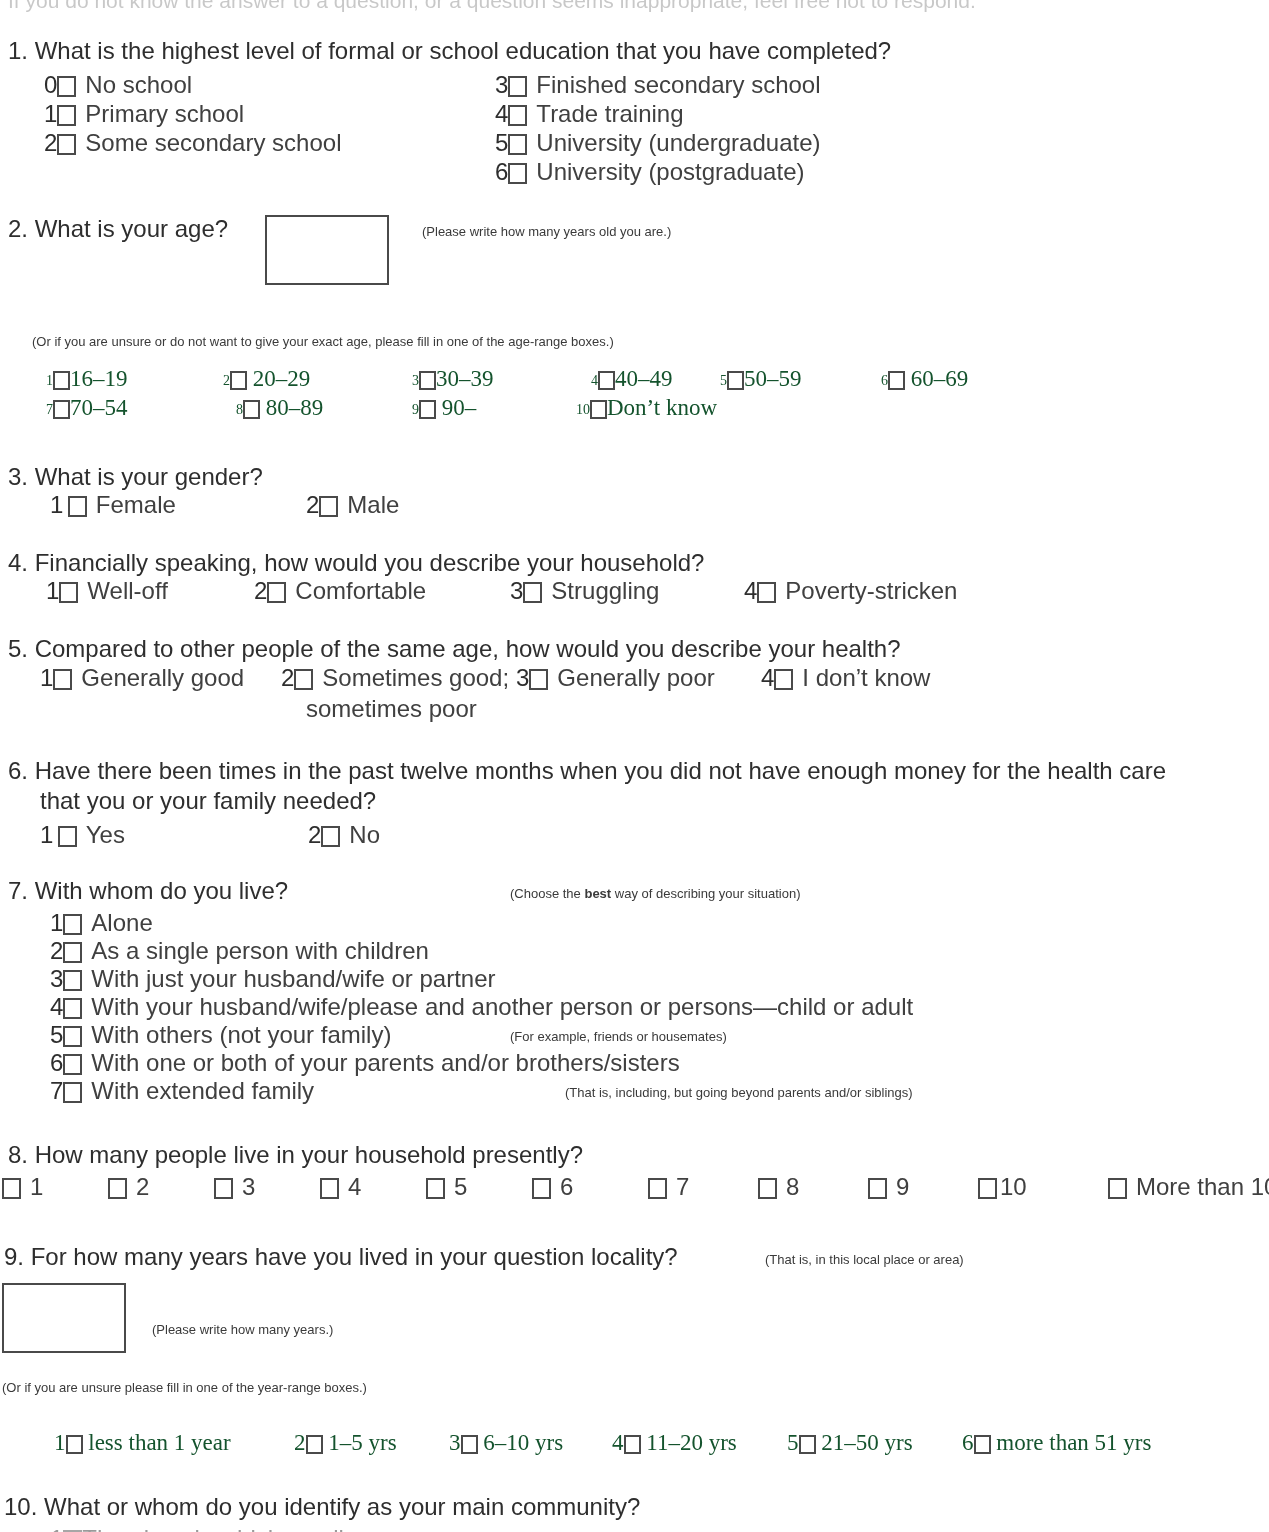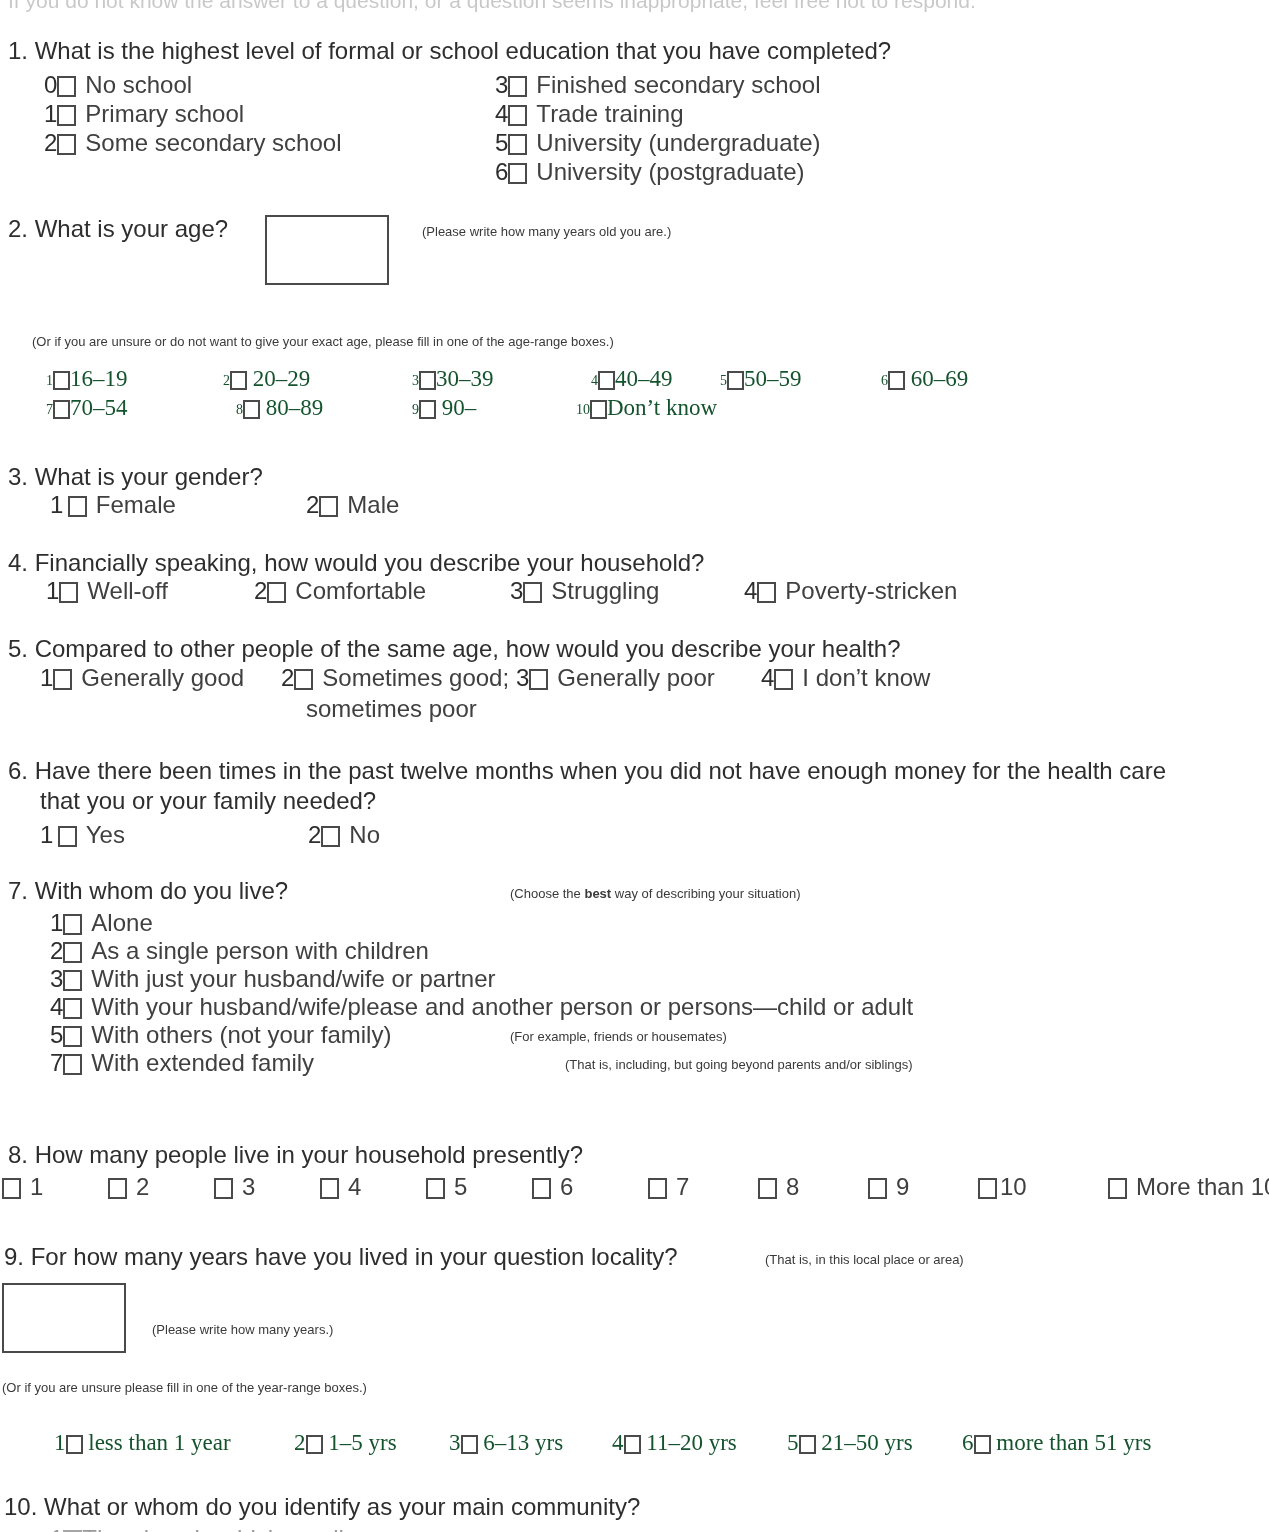--- a/index.html
+++ b/index.html
@@ -210,20 +210,21 @@
     <span class="q-text"><span>7.</span> <span>With whom do you live?</span></span>
   </div>
   <div class="abs note" style="left:510px; top:884px;"><span>(Choose the </span><b>best</b><span> way of describing your situation)</span></div>
 
   <div class="abs" style="left:50px; top:908px;">
     <div class="optrow" style="height:28px;"><span class="num">1</span><span class="cb"></span><span class="opt-text lbl">Alone</span></div>
     <div class="optrow" style="height:28px;"><span class="num">2</span><span class="cb"></span><span class="opt-text lbl">As a single person with children</span></div>
     <div class="optrow" style="height:28px;"><span class="num">3</span><span class="cb"></span><span class="opt-text lbl">With just your husband/wife or partner</span></div>
     <div class="optrow" style="height:28px;"><span class="num">4</span><span class="cb"></span><span class="opt-text lbl">With your husband/wife/please and another person or persons—child or adult</span></div>
     <div class="optrow" style="height:28px; position:relative;"><span class="num">5</span><span class="cb"></span><span class="opt-text lbl">With others (not your family)</span><span class="note abs" style="left:460px; top:7px;">(For example, friends or housemates)</span></div>
+    <div class="optrow" style="height:28px;"><span class="num">6</span><span class="cb"></span><span class="opt-text lbl">With one or both of your parents and/or brothers/sisters</span></div>
     <div class="optrow" style="height:28px; position:relative;"><span class="num">7</span><span class="cb"></span><span class="opt-text lbl">With extended family</span><span class="note abs" style="left:515px; top:7px;">(That is, including, but going beyond parents and/or siblings)</span></div>
   </div>
 
   <div class="abs" style="left:8px; top:1140px;">
     <span class="q-text"><span>8.</span> <span>How many people live in your household presently?</span></span>
   </div>
   <div class="abs" style="left:2px; top:1172px;">
     <span class="abs optrow" style="left:0px;    top:0;"><span class="cb"></span><span class="opt-text lbl">1</span></span>
     <span class="abs optrow" style="left:106px;  top:0;"><span class="cb"></span><span class="opt-text lbl">2</span></span>
     <span class="abs optrow" style="left:212px;  top:0;"><span class="cb"></span><span class="opt-text lbl">3</span></span>
@@ -242,21 +243,21 @@
   </div>
   <div class="abs note" style="left:765px; top:1250px;">(That is, in this local place or area)</div>
 
   <div class="abs writebox" style="left:2px; top:1283px; width:124px; height:70px;"></div>
   <div class="abs note" style="left:152px; top:1320px;">(Please write how many years.)</div>
   <div class="abs note" style="left:2px; top:1378px;">(Or if you are unsure please fill in one of the year-range boxes.)</div>
 
   <div class="abs" style="left:54px; top:1430px;">
     <span class="serif abs" style="left:0px;   top:0;"><span>1</span><span class="cb-sm"></span>&nbsp;<span>less than 1 year</span></span>
     <span class="serif abs" style="left:240px; top:0;"><span>2</span><span class="cb-sm"></span>&nbsp;<span>1–5 yrs</span></span>
-    <span class="serif abs" style="left:395px; top:0;"><span>3</span><span class="cb-sm"></span>&nbsp;<span>6–13 yrs</span></span>
+    <span class="serif abs" style="left:395px; top:0;"><span>3</span><span class="cb-sm"></span>&nbsp;<span>6–10 yrs</span></span>
     <span class="serif abs" style="left:558px; top:0;"><span>4</span><span class="cb-sm"></span>&nbsp;<span>11–20 yrs</span></span>
     <span class="serif abs" style="left:733px; top:0;"><span>5</span><span class="cb-sm"></span>&nbsp;<span>21–50 yrs</span></span>
     <span class="serif abs" style="left:908px; top:0;"><span>6</span><span class="cb-sm"></span>&nbsp;<span>more than 51 yrs</span></span>
   </div>
 
   <div class="abs" style="left:4px; top:1492px;">
     <span class="q-text"><span>10.</span> <span>What or whom do you identify as your main community?</span></span>
   </div>
   <div class="abs" style="left:50px; top:1524px;">
     <span class="num" style="color:#9a9a9a;">1</span><span class="cb" style="border-color:#a6a6a6;"></span><span class="opt-text lbl" style="color:#9a9a9a;">The place in which you live</span><span class="note abs" style="left:460px; top:7px; color:#a8a8a8;">(including village, town, neighbourhood, suburb, city, territory, etc.)</span>

